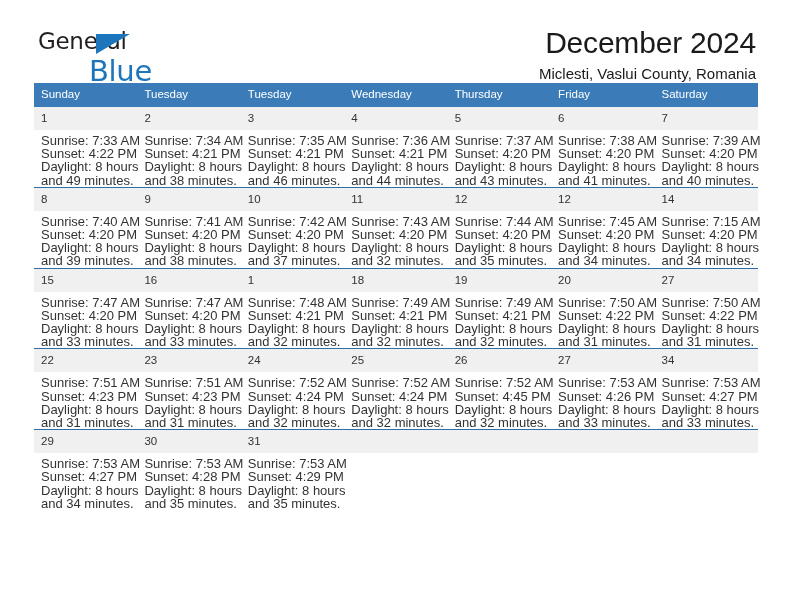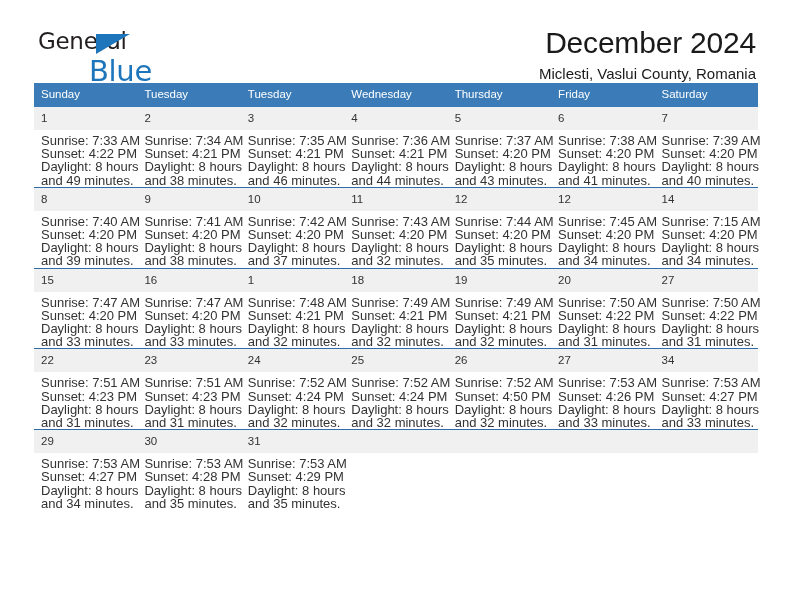--- a/index.html
+++ b/index.html
@@ -398,21 +398,21 @@
             <div>Sunrise: 7:52 AM</div>
             <div>Sunset: 4:24 PM</div>
             <div>Daylight: 8 hours</div>
             <div>and 32 minutes.</div>
           </div>
         </td>
         <td>
           <div class="daynum">26</div>
           <div class="details">
             <div>Sunrise: 7:52 AM</div>
-            <div>Sunset: 4:50 PM</div>
+            <div>Sunset: 4:45 PM</div>
             <div>Daylight: 8 hours</div>
             <div>and 32 minutes.</div>
           </div>
         </td>
         <td>
           <div class="daynum">27</div>
           <div class="details">
             <div>Sunrise: 7:53 AM</div>
             <div>Sunset: 4:26 PM</div>
             <div>Daylight: 8 hours</div>

